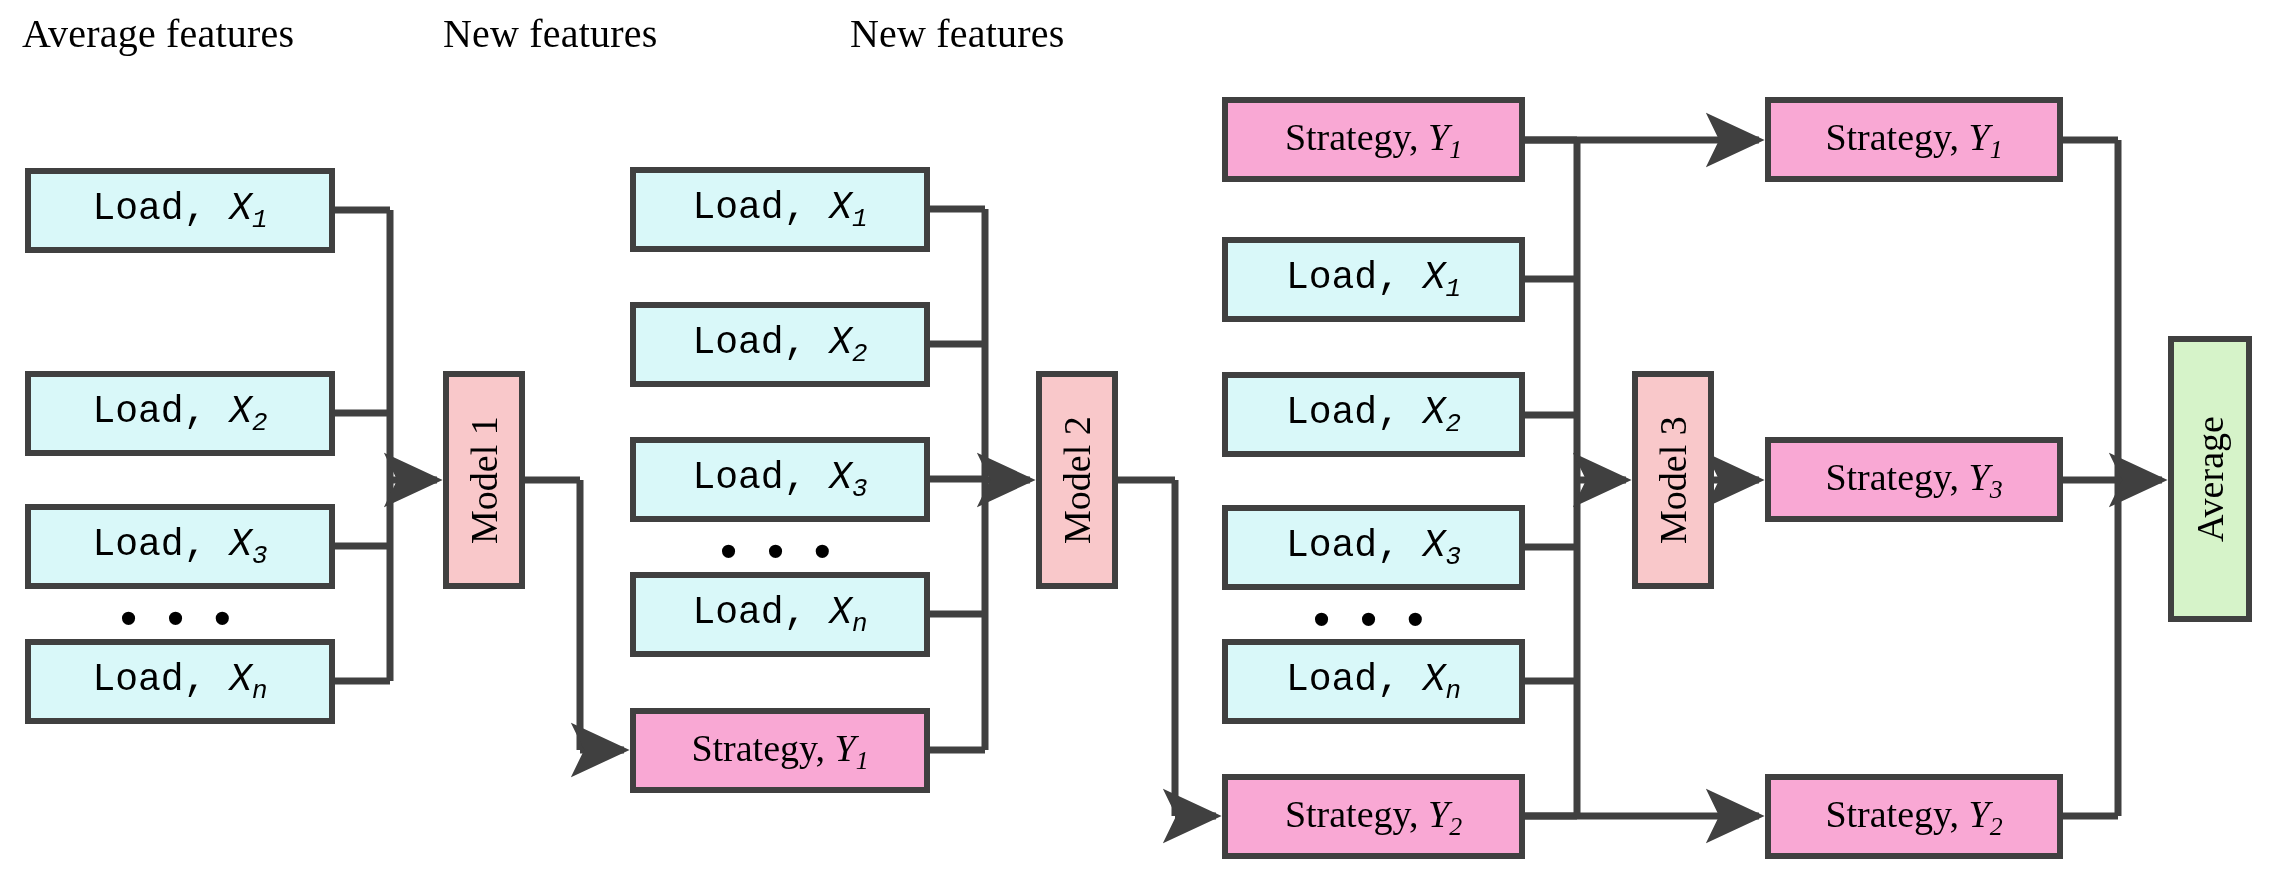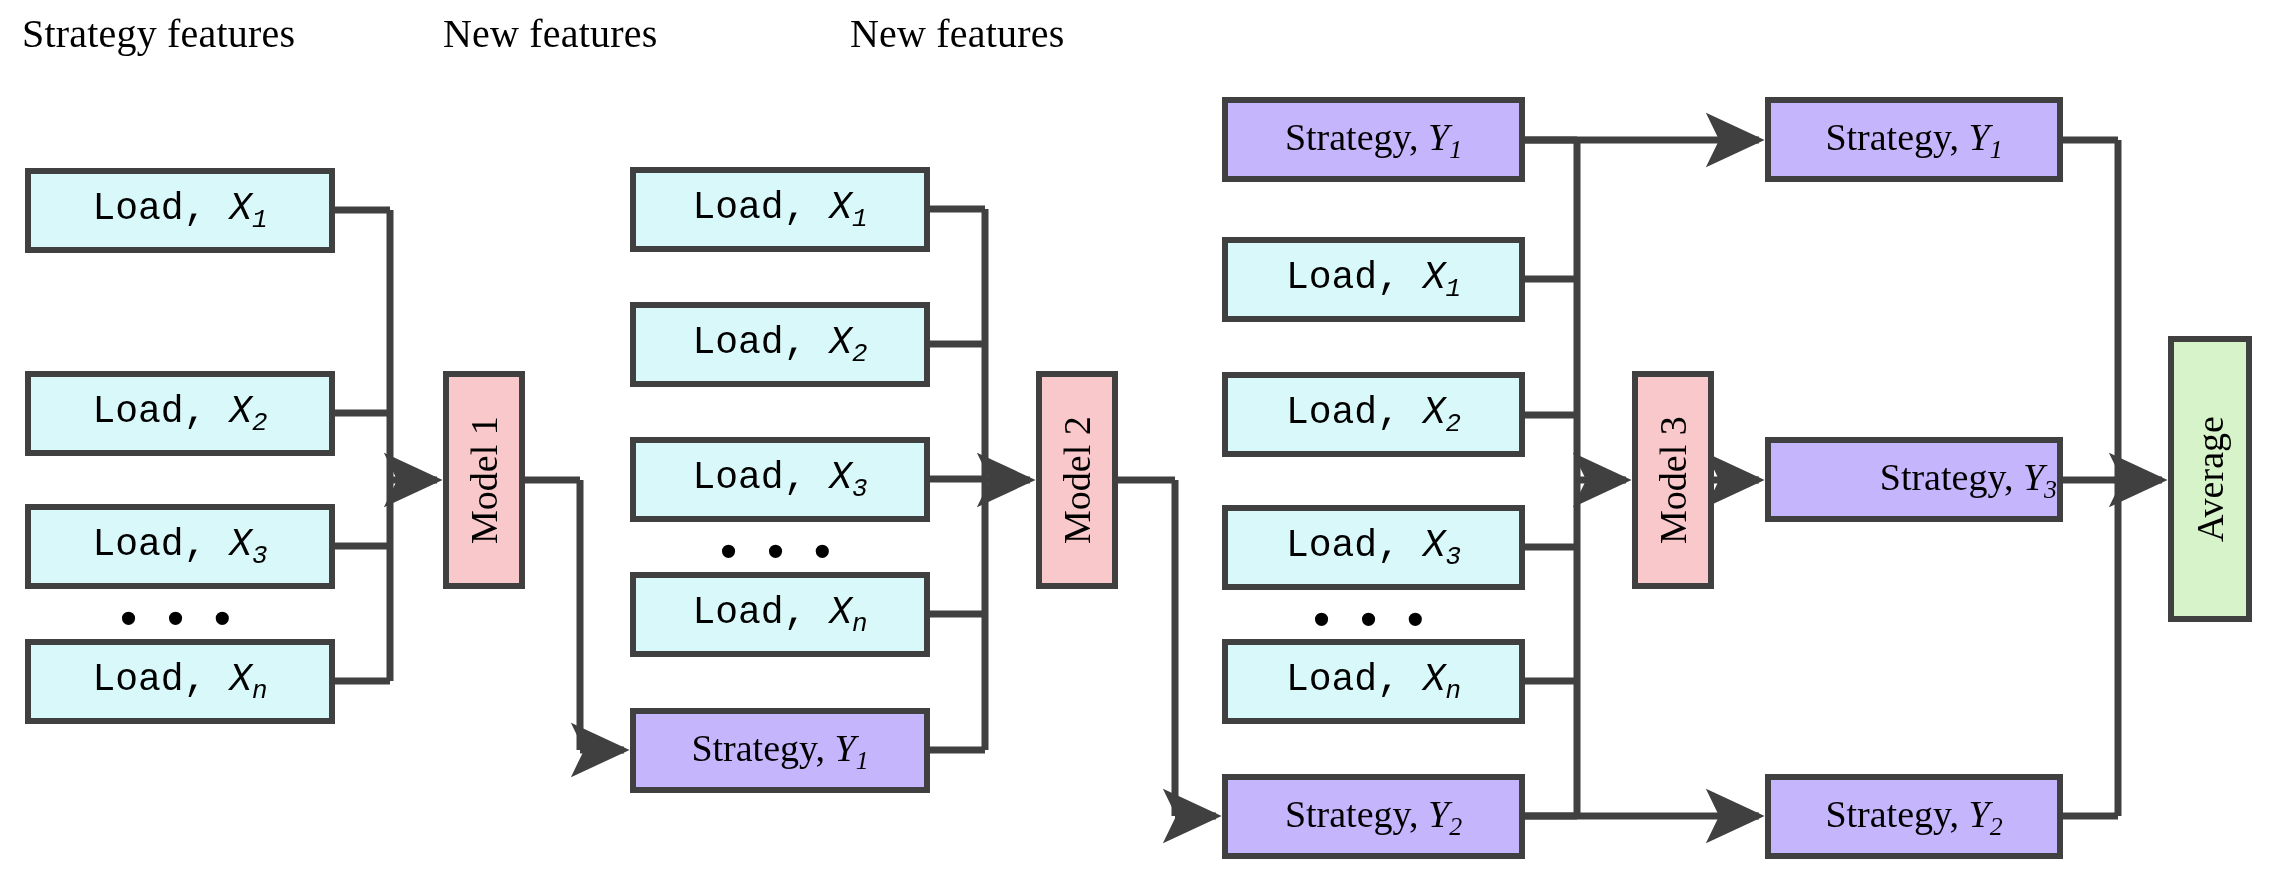--- a/index.html
+++ b/index.html
@@ -22,21 +22,21 @@
     box-sizing:border-box;
     border:6px solid #404040;
     display:flex;
     align-items:center;
     justify-content:center;
     font-size:38px;
     color:#000;
     white-space:nowrap;
   }
   .box.cyan{background:#d9f8f9;font-family:Liberation Mono, monospace;}
-  .box.cream{background:#c4b5fd;}
+  .box.cream{background:#f9a8d4;}
   .box.pink{background:#f9c8ca;}
   .box.green{background:#d6f3c9;}
   .box.vert{
     writing-mode:vertical-rl;
     transform:rotate(180deg);
     font-size:38px;
   }
   .box .lbl{display:inline-block;}
   .sub{font-size:0.68em;vertical-align:-0.30em;font-style:italic;}
   .ital{font-style:italic;}
@@ -103,21 +103,21 @@
       <path d="M1525,816 H1759" marker-end="url(#ah)"></path>
 
       <path d="M2063,140 H2118"></path>
       <path d="M2063,480 H2118"></path>
       <path d="M2063,816 H2118"></path>
       <path d="M2118,140 V816"></path>
       <path d="M2118,480 H2162" marker-end="url(#ah)"></path>
     </g>
   </svg>
 
-  <div class="hdr" style="left:22px;top:10px;">Strategy features</div>
+  <div class="hdr" style="left:22px;top:10px;">Average features</div>
   <div class="hdr" style="left:443px;top:10px;">New features</div>
   <div class="hdr" style="left:850px;top:10px;">New features</div>
 
   <div class="box cyan" style="left:25px;top:168px;width:310px;height:85px;">
     <span class="lbl"><span>Load, </span><span class="ital">X</span><span class="sub ital">1</span></span>
   </div>
   <div class="box cyan" style="left:25px;top:371px;width:310px;height:85px;">
     <span class="lbl"><span>Load, </span><span class="ital">X</span><span class="sub ital">2</span></span>
   </div>
   <div class="box cyan" style="left:25px;top:504px;width:310px;height:85px;">
@@ -173,21 +173,21 @@
     <span class="lbl"><span>Strategy, </span><span class="ital">Y</span><span class="sub ital">2</span></span>
   </div>
 
   <div class="box pink vert" style="left:1632px;top:371px;width:82px;height:218px;">
     <span>Model 3</span>
   </div>
 
   <div class="box cream" style="left:1765px;top:97px;width:298px;height:85px;">
     <span class="lbl"><span>Strategy, </span><span class="ital">Y</span><span class="sub ital">1</span></span>
   </div>
-  <div class="box cream" style="left:1765px;top:437px;width:298px;height:85px;justify-content:flex-end;">
+  <div class="box cream" style="left:1765px;top:437px;width:298px;height:85px;">
     <span class="lbl"><span>Strategy, </span><span class="ital">Y</span><span class="sub ital">3</span></span>
   </div>
   <div class="box cream" style="left:1765px;top:774px;width:298px;height:85px;">
     <span class="lbl"><span>Strategy, </span><span class="ital">Y</span><span class="sub ital">2</span></span>
   </div>
 
   <div class="box green vert" style="left:2168px;top:336px;width:84px;height:286px;">
     <span>Average</span>
   </div>
 

